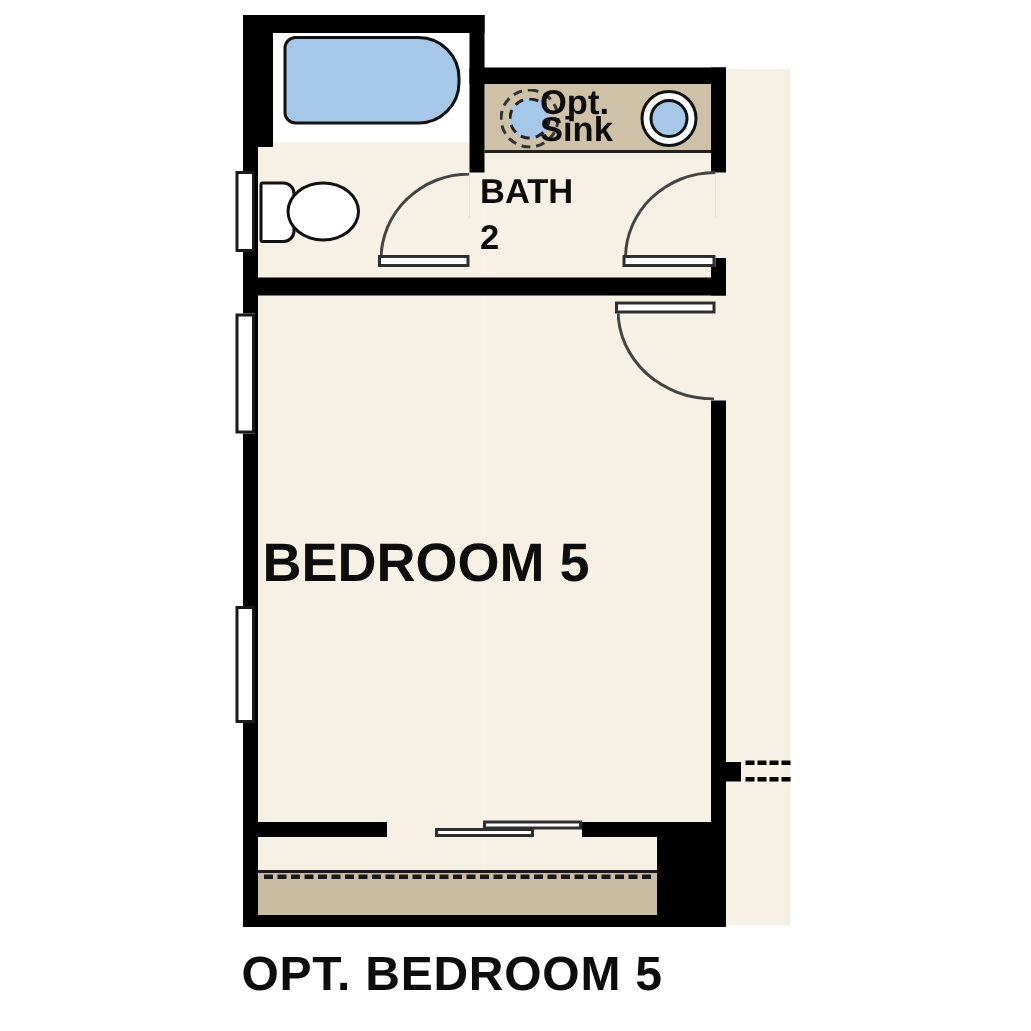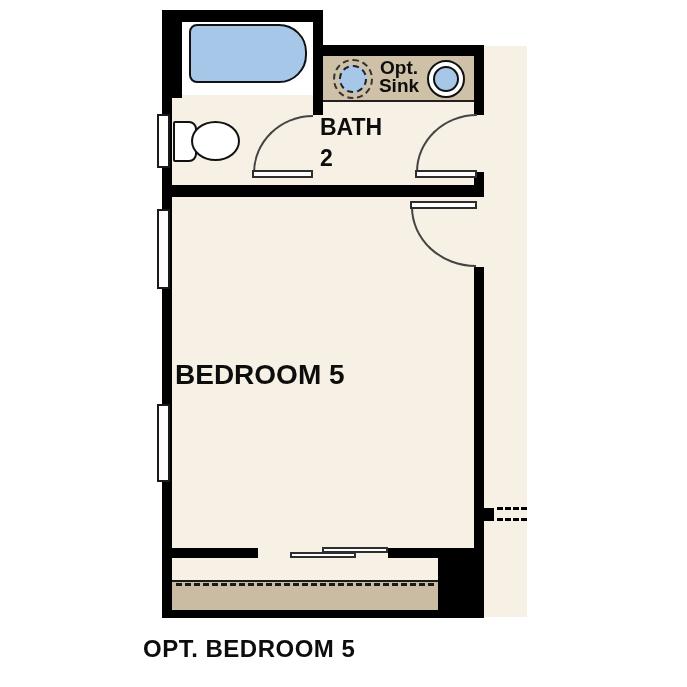--- a/index.html
+++ b/index.html
@@ -78,27 +78,27 @@
   <div class="fix blue" style="left:189px;top:24px;width:118px;height:59px;border-radius:8px 28px 28px 8px;"></div>
   <div class="fix" style="left:173px;top:121px;width:24px;height:41px;border-radius:2px 8px 8px 2px;"></div>
   <div class="fix round" style="left:191px;top:121px;width:49px;height:40px;"></div>
 
   <div class="fix round" style="left:427px;top:60px;width:38px;height:38px;"></div>
   <div class="blue round" style="left:433px;top:66px;width:26px;height:26px;border:2px solid #111;"></div>
 
   <div class="round" style="left:333px;top:59px;width:40px;height:40px;border:2px dashed #333;background:transparent;"></div>
   <div class="blue round" style="left:339px;top:65px;width:28px;height:28px;border:2px dashed #222;"></div>
 
-  <div class="lbl" style="left:376px;top:59px;width:46px;font-size:19px;line-height:18px;text-align:center;">
+  <div class="lbl" style="left:360px;top:59px;width:46px;font-size:23px;line-height:18px;text-align:right;">
     <span>Opt.</span>
     <span>Sink</span>
   </div>
 
   <div class="lbl" style="left:320px;top:112px;width:96px;font-size:23px;line-height:31px;">
     <span>BATH</span>
     <span>2</span>
   </div>
 
-  <div class="lbl" style="left:175px;top:360px;width:296px;font-size:28px;line-height:30px;">BEDROOM 5</div>
+  <div class="lbl" style="left:175px;top:360px;width:296px;font-size:36px;line-height:30px;">BEDROOM 5</div>
 
-  <div class="lbl" style="left:143px;top:632px;width:400px;font-size:24px;line-height:34px;letter-spacing:0.5px;">OPT. BEDROOM 5</div>
+  <div class="lbl" style="left:161px;top:632px;width:400px;font-size:32px;line-height:34px;letter-spacing:0.5px;">OPT. BEDROOM 5</div>
 
 </div>
 
 </body></html>

